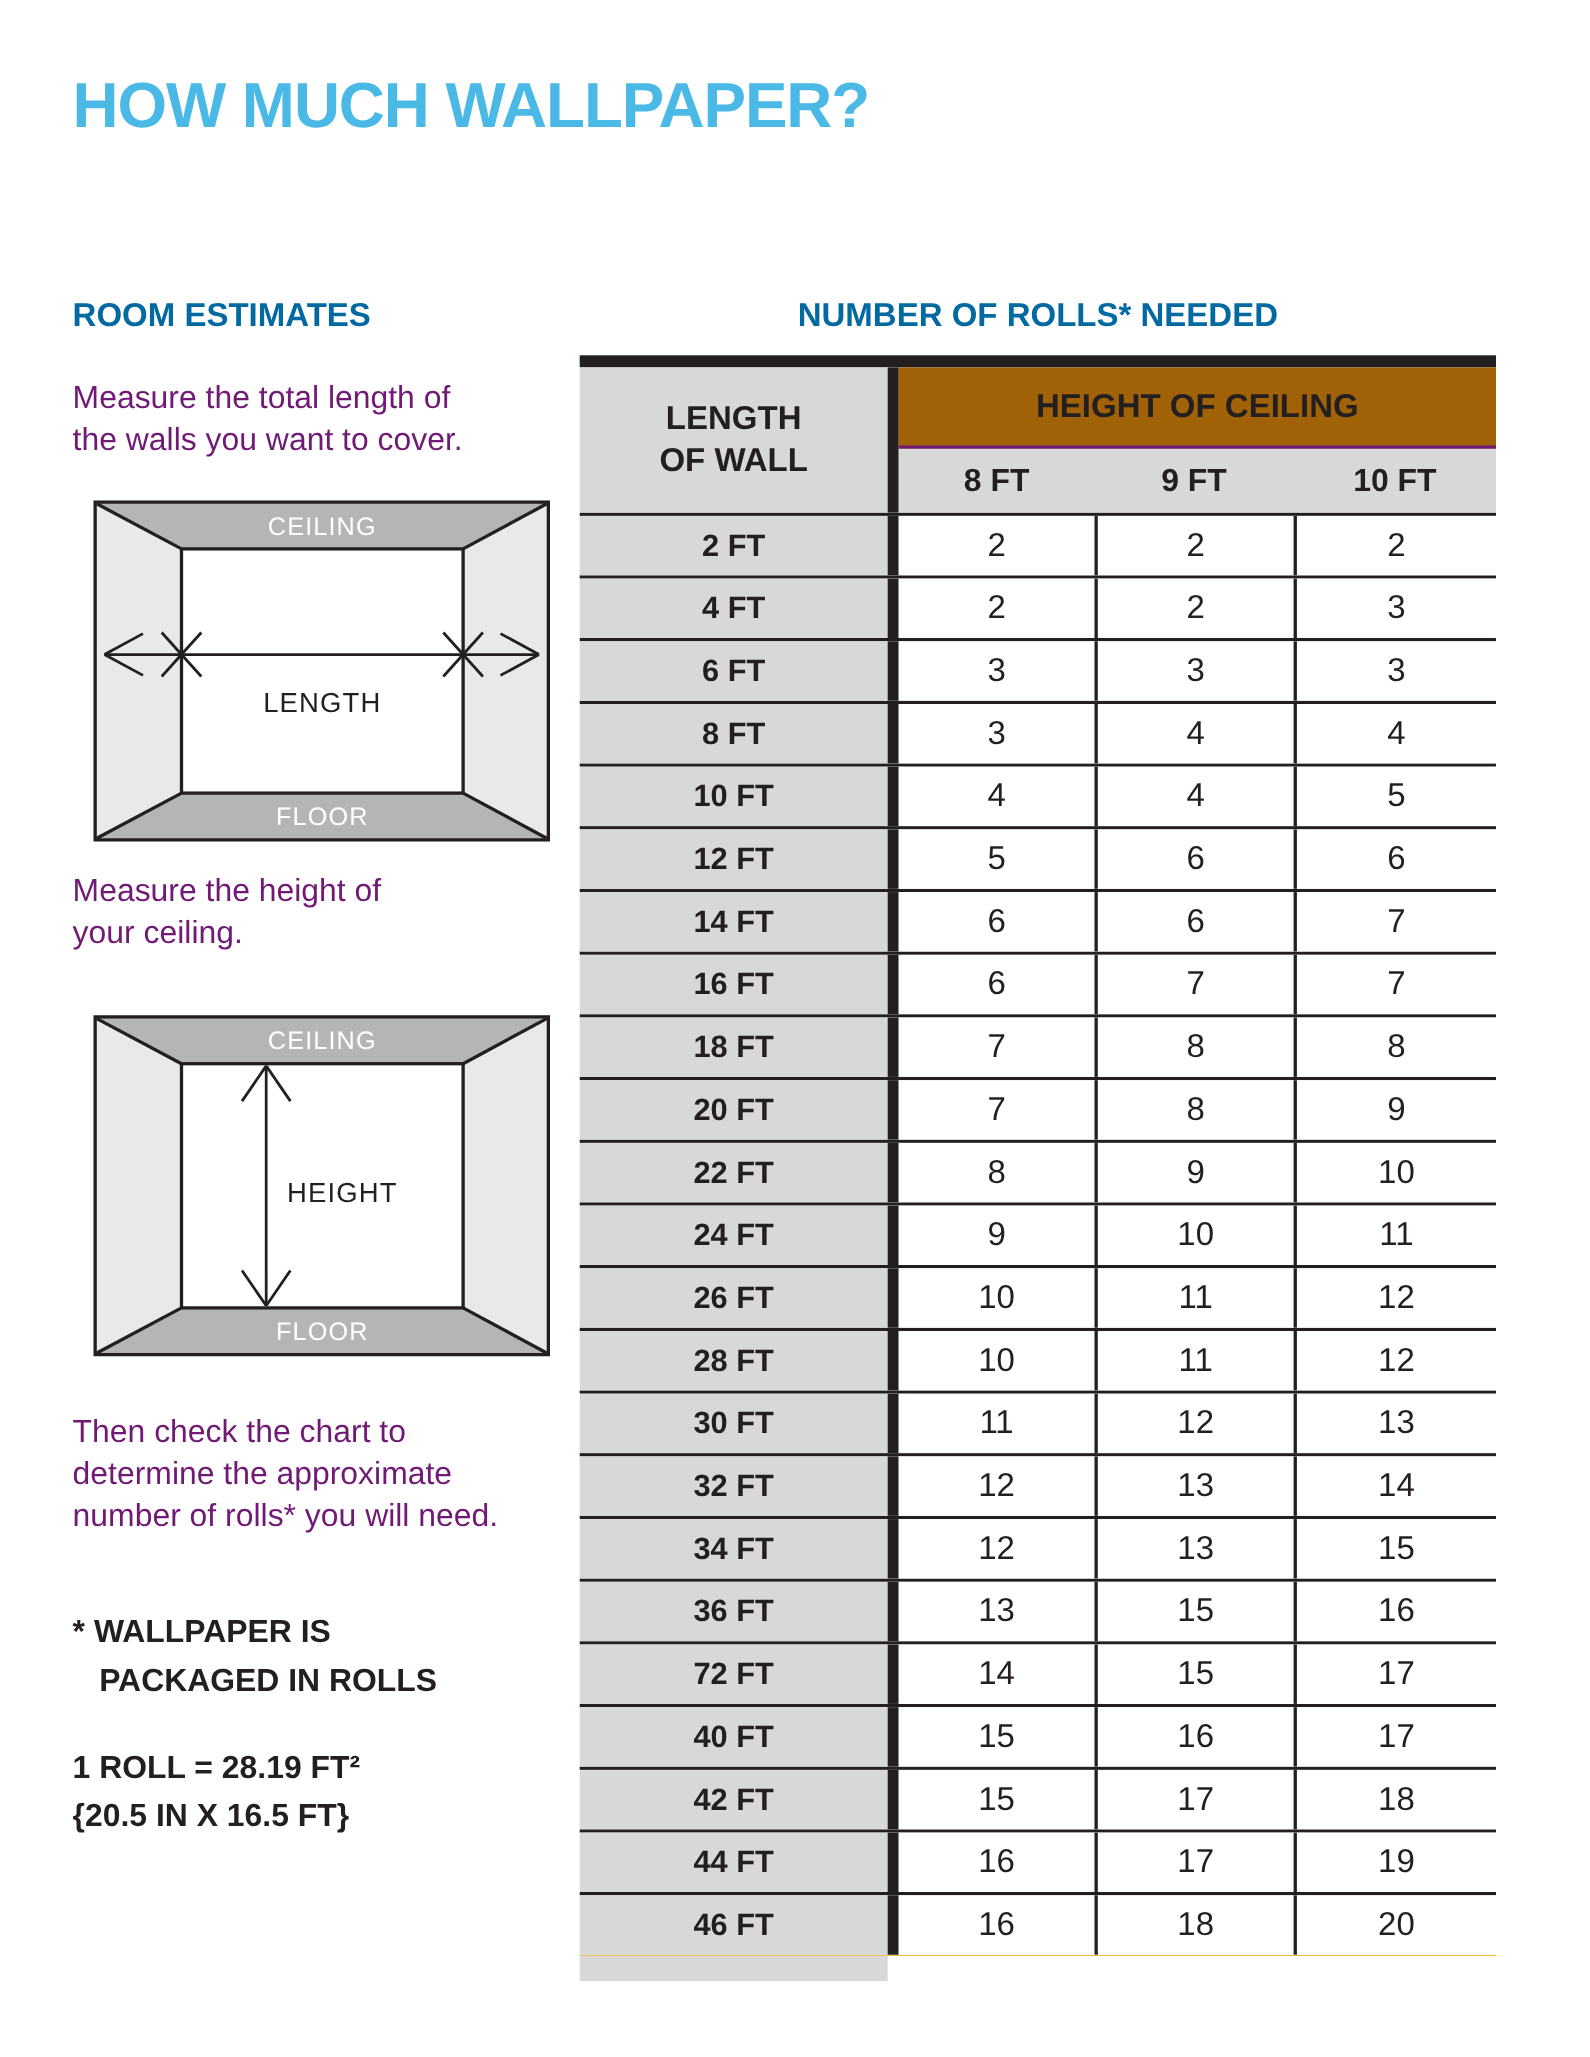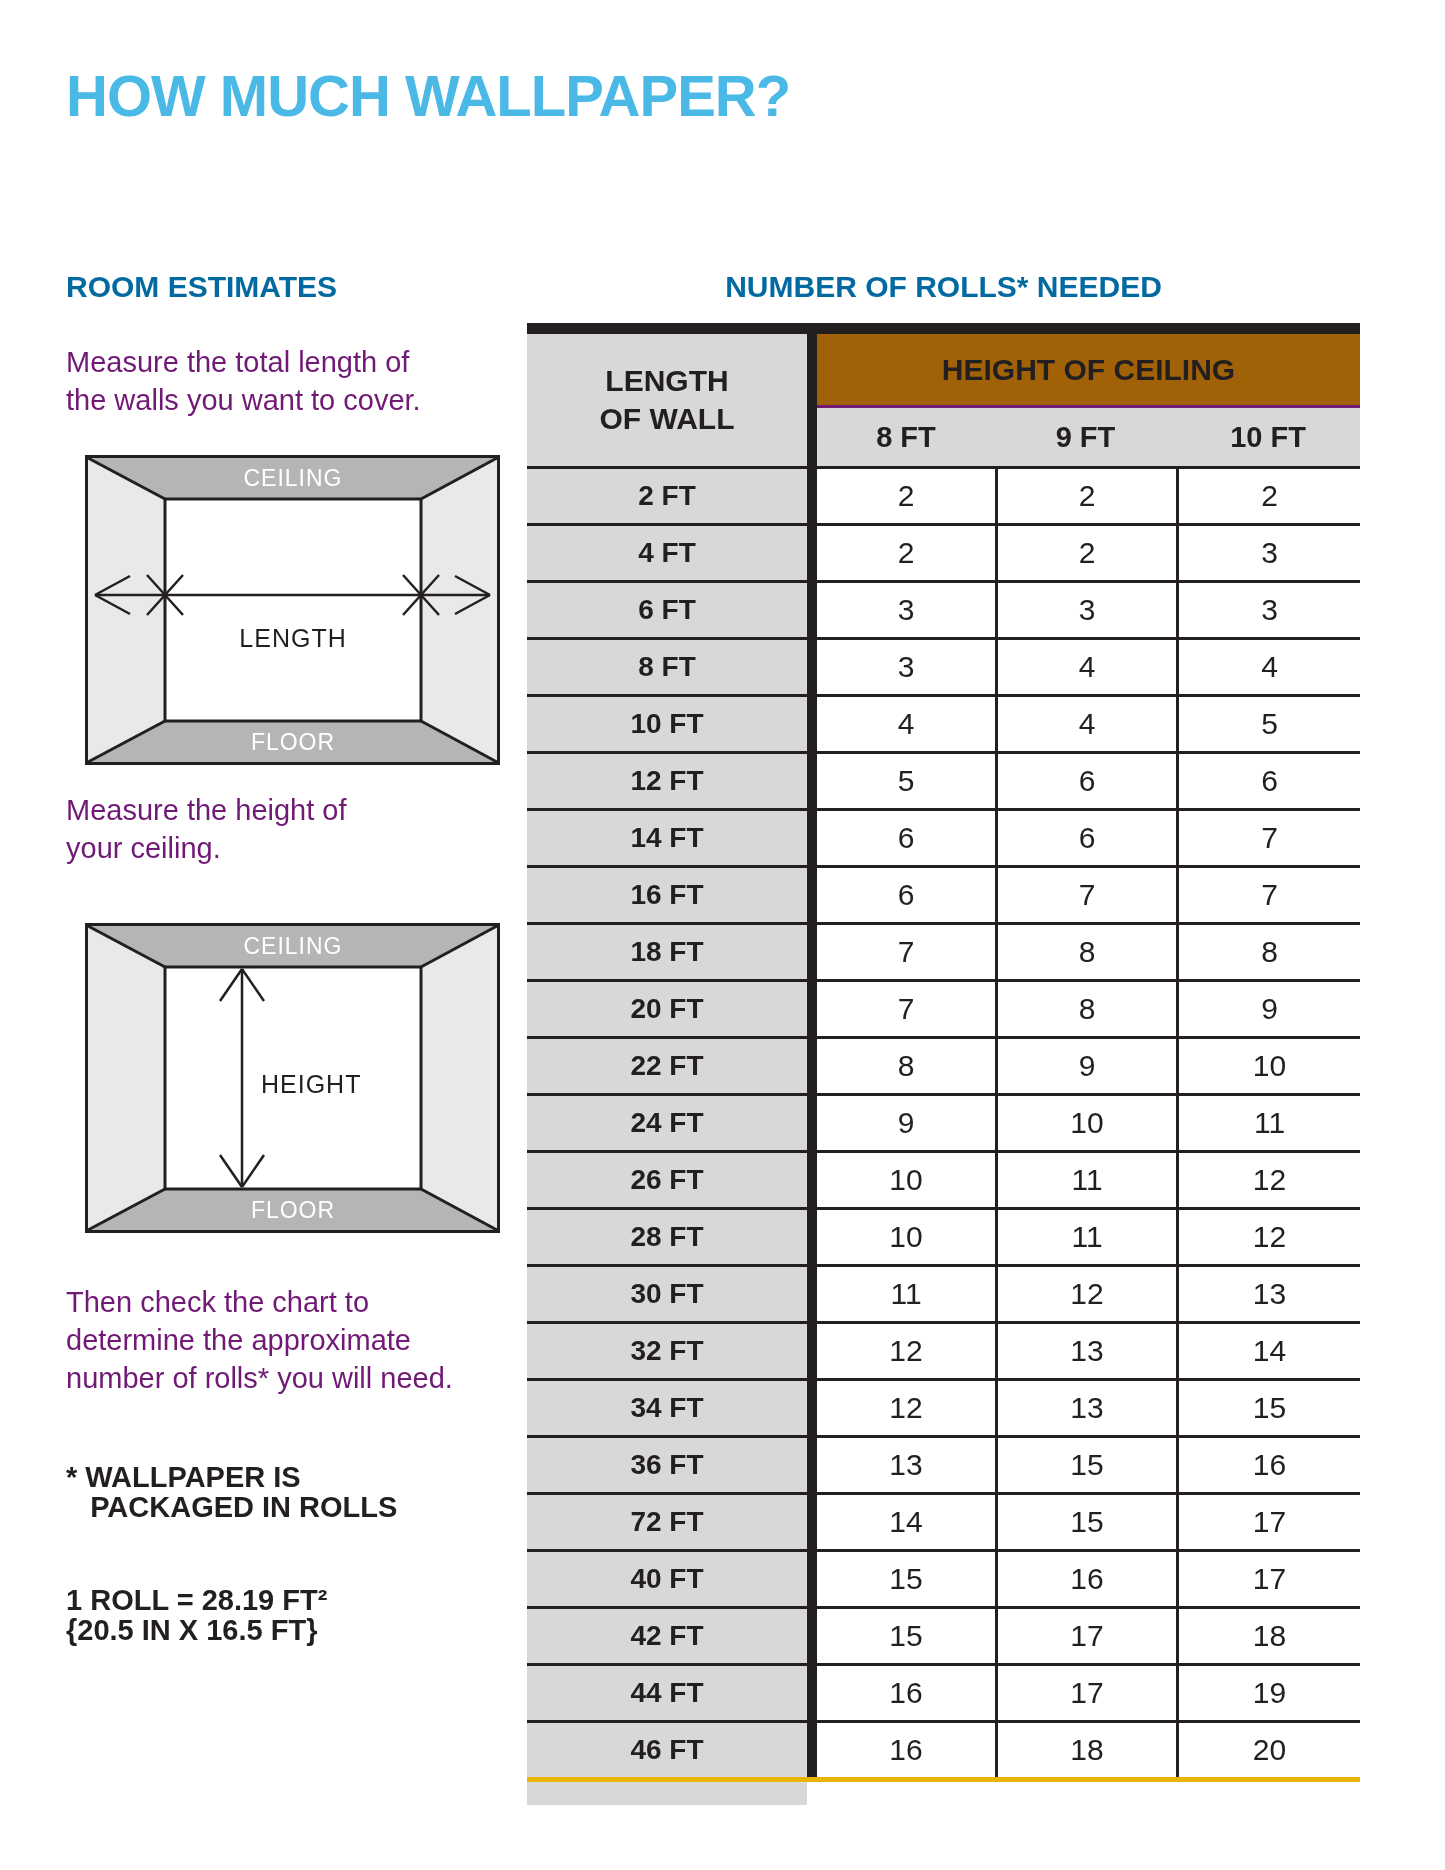--- a/index.html
+++ b/index.html
@@ -16,21 +16,21 @@
   }
   .room-estimates-heading { left:66px; top:270px; }
   .rolls-title { left:527px; top:270px; width:833px; text-align:center; }
   .body-text {
     position:absolute; left:66px; font-size:29px; line-height:38px; white-space:pre-line; color:#701a75;
   }
   .para1 { top:343px; }
   .para2 { top:791px; }
   .para3 { top:1283px; }
   .note-text {
-    position:absolute; left:66px; font-size:29px; line-height:30px; font-weight:bold; white-space:pre-wrap; color:#231f20;
+    position:absolute; left:66px; font-size:29px; line-height:44px; font-weight:bold; white-space:pre-wrap; color:#231f20;
   }
   .footnote { top:1462px; }
   .roll-info { top:1585px; }
 
   .diagram { position:absolute; left:85px; }
   .diagram1 { top:455px; }
   .diagram2 { top:923px; }
 
   
   .tbl { position:absolute; left:527px; top:323px; width:833px; }
@@ -42,21 +42,21 @@
     font-weight:bold; font-size:30px; line-height:38px; text-align:center; white-space:pre-line;
   }
   .hdr-right { flex:1; display:flex; flex-direction:column; }
   .group-hdr {
     height:74px; box-sizing:border-box; border-bottom:3px solid #701a75; background:#a16207;
     display:flex; align-items:center; justify-content:center; font-weight:bold; font-size:30px;
   }
   .sub-hdr { flex:1; display:flex; background:#d8d8d8; }
   .sub-cell { display:flex; align-items:center; justify-content:center; font-weight:bold; font-size:29px; }
   .s8 { width:178px; } .s9 { width:181px; } .s10 { width:184px; }
-  .tbody { border-bottom:5px solid #eab308; }
+  .tbody { border-bottom:1px solid #eab308; }
   .trow { display:flex; height:57px; box-sizing:border-box; border-top:3px solid #231f20; }
   .cell-wall {
     width:290px; box-sizing:border-box; border-right:10px solid #231f20; background:#d8d8d8;
     display:flex; align-items:center; justify-content:center; font-weight:bold; font-size:28px;
   }
   .cell-val {
     box-sizing:border-box; background:#ffffff;
     display:flex; align-items:center; justify-content:center; font-size:30px;
   }
   .v8 { width:178px; } .v9 { width:181px; border-left:3px solid #231f20; } .v10 { width:184px; border-left:3px solid #231f20; }

